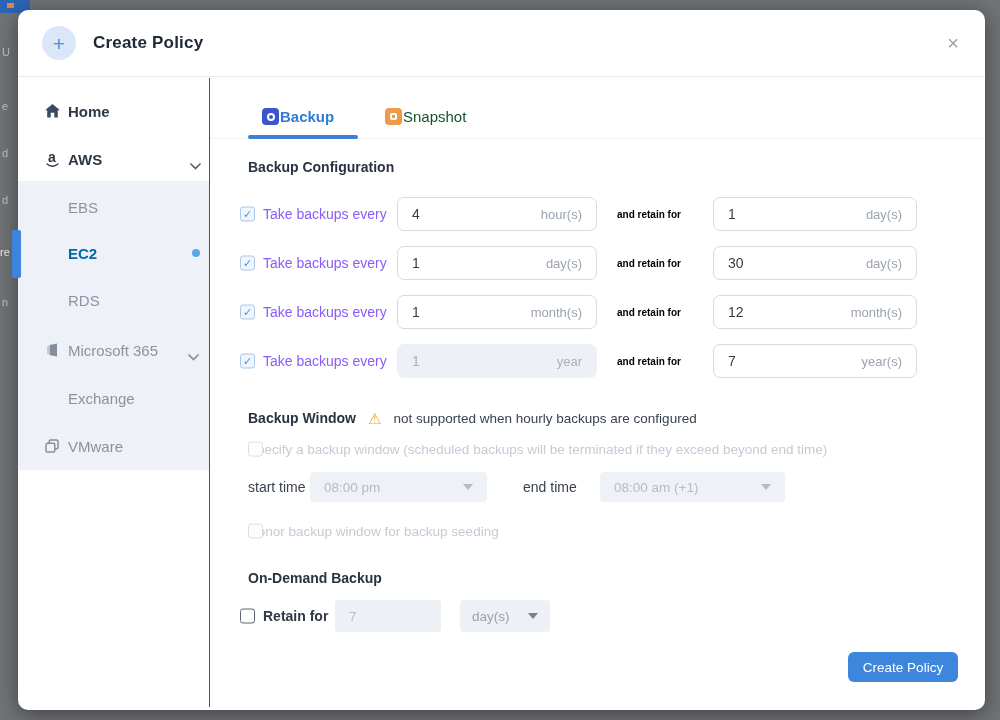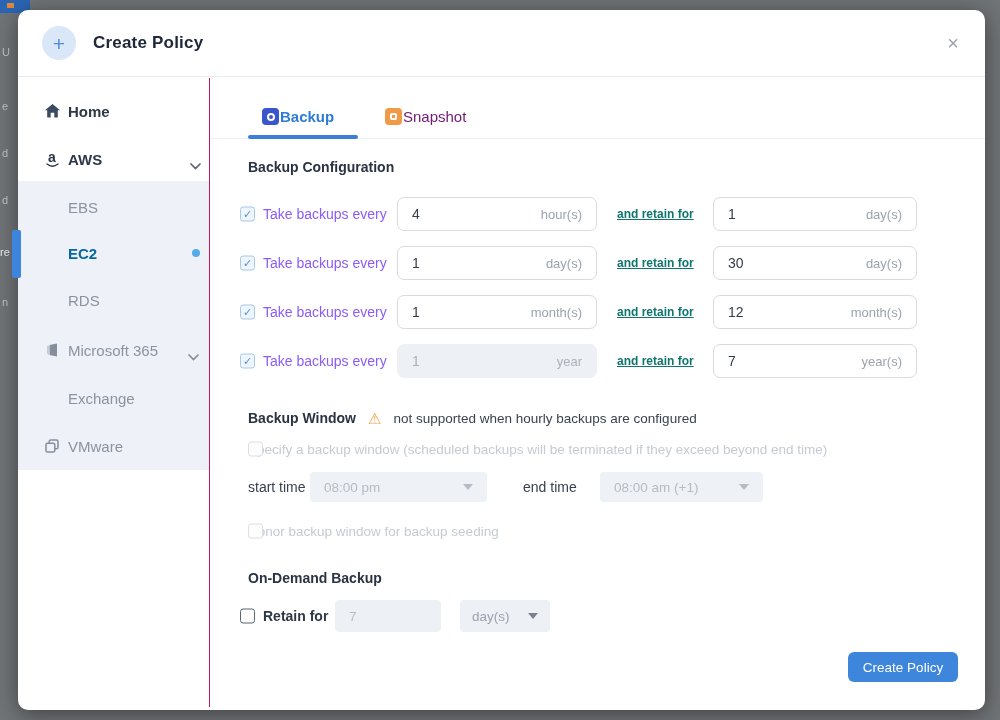--- a/index.html
+++ b/index.html
@@ -53,40 +53,40 @@
   .chev { position:absolute; top:12px; }
   .chev-aws{left:172px}.chev-m365{left:170px}
   .ec2-dot { position:absolute; left:174px; top:11px; width:8px; height:8px; border-radius:50%; background:#55aae8; }
 
   
   .main { position:absolute; left:192px; top:68px; right:0; bottom:0; }
   .tabs-line { position:absolute; left:0; right:0; top:60px; height:1px; background:#f0f1f3; }
   .tab { position:absolute; top:30px; display:flex; align-items:center; gap:1px; cursor:pointer; }
   .tab-backup{left:52px}.tab-snapshot{left:175px}
   .tab-label { font-size:15px; font-weight:700; color:#2f7cd6; }
-  .tab-snapshot .tab-label { color:#701a75; font-weight:400; }
+  .tab-snapshot .tab-label { color:#14532d; font-weight:400; }
   .tab-ic { width:17px; height:17px; border-radius:4px; display:flex; align-items:center; justify-content:center; }
   .tab-ic.blue { background:#3b55cc; }
   .tab-ic.orange { background:#f09a47; }
   .tab-ic .ring { width:8px; height:8px; border:2px solid #fff; border-radius:50%; }
   .tab-ic .sq { width:7px; height:7px; border:2px solid #fff; border-radius:2px; }
   .tab-underline { position:absolute; left:38px; top:57px; width:110px; height:4px; background:#3b7fd9; border-radius:3px; }
 
   .sec-heading { position:absolute; left:38px; font-size:14px; font-weight:700; color:#2a3342; }
   .h-config{top:81px}
 
   .cfg-row { position:absolute; left:0; right:0; height:34px; }
   .r0{top:119px}.r1{top:168px}.r2{top:217px}.r3{top:266px}
   .cb { position:absolute; top:50%; transform:translateY(-50%); width:15px; height:15px; border-radius:3px;
         display:flex; align-items:center; justify-content:center; font-size:11px; }
   .cb.checked { left:30px; background:#eef5fd; border:1px solid #a9c7e6; color:#4e92d8; cursor:pointer; }
   .cb.dis { background:#fdfdfe; border:1px solid #dadee5; color:transparent; }
   .cb.empty { left:30px; background:#fff; border:1.5px solid #5a6370; color:transparent; cursor:pointer; }
   .row-label { position:absolute; left:53px; top:50%; transform:translateY(-50%); font-size:14px; color:#8b5cf6; }
-  .retain-label { position:absolute; left:407px; top:50%; transform:translateY(-50%); font-size:12px; color:#0f766e; font-weight:700;text-decoration:underline; }
+  .retain-label { position:absolute; left:407px; top:50%; transform:translateY(-50%); font-size:10px; color:#000000; font-weight:700; }
   .fakeinput { position:absolute; top:0; height:34px; background:#fff; border:1px solid #d6dae1; border-radius:7px;
                display:flex; align-items:center; justify-content:space-between; padding:0 14px; cursor:text; }
   .fi-every{left:187px; width:200px;}
   .fi-retain{left:503px; width:204px;}
   .fakeinput .val { font-size:14px; color:#343c4a; }
   .fakeinput .unit { font-size:13px; color:#9ba3b0; }
   .fakeinput.disabled { background:#edf0f4; border-color:#edf0f4; cursor:default; }
   .fakeinput.disabled .val, .fakeinput.disabled .unit { color:#aab1bc; }
 
   .bw-heading { position:absolute; left:38px; top:330px; display:flex; align-items:center; gap:12px; height:20px; }
@@ -97,21 +97,21 @@
   .dis-check-row { position:absolute; left:38px; display:flex; align-items:center; gap:12px; height:18px; }
   .dcr1{top:362px}.dcr2{top:444px}
   .dis-check-row .txt { font-size:13.5px; color:#c5cbd4; }
 
   .time-row { position:absolute; left:0; right:0; top:393px; height:32px; }
   .time-label { position:absolute; top:50%; transform:translateY(-50%); font-size:14px; color:#39424f; }
   .tl-start{left:38px}.tl-end{left:313px}
   .dropdown { position:absolute; top:1px; height:30px; background:#eef1f5; border-radius:4px;
               display:flex; align-items:center; justify-content:space-between; padding:0 14px; }
   .dd-start{left:100px; width:177px;}
-  .dd-end{left:390px; width:163px;}
+  .dd-end{left:390px; width:185px;}
   .dropdown .dval { font-size:13.5px; color:#b6bcc6; }
   .caret { width:0; height:0; border-left:5px solid transparent; border-right:5px solid transparent; border-top:6px solid #b6bcc6; }
   .caret.dark { border-top-color:#79818d; }
 
   .h-ondemand{top:492px}
   .od-row { position:absolute; left:0; right:16px; top:522px; height:32px; }
   .od-label { position:absolute; left:53px; top:50%; transform:translateY(-50%); font-size:14px; color:#2f3845; font-weight:700; }
   .od-input { position:absolute; left:125px; top:0; width:106px; height:32px; background:#edf0f4; border-radius:4px;
               display:flex; align-items:center; padding:0 14px; }
   .od-input .val { font-size:13.5px; color:#b6bcc6; }

